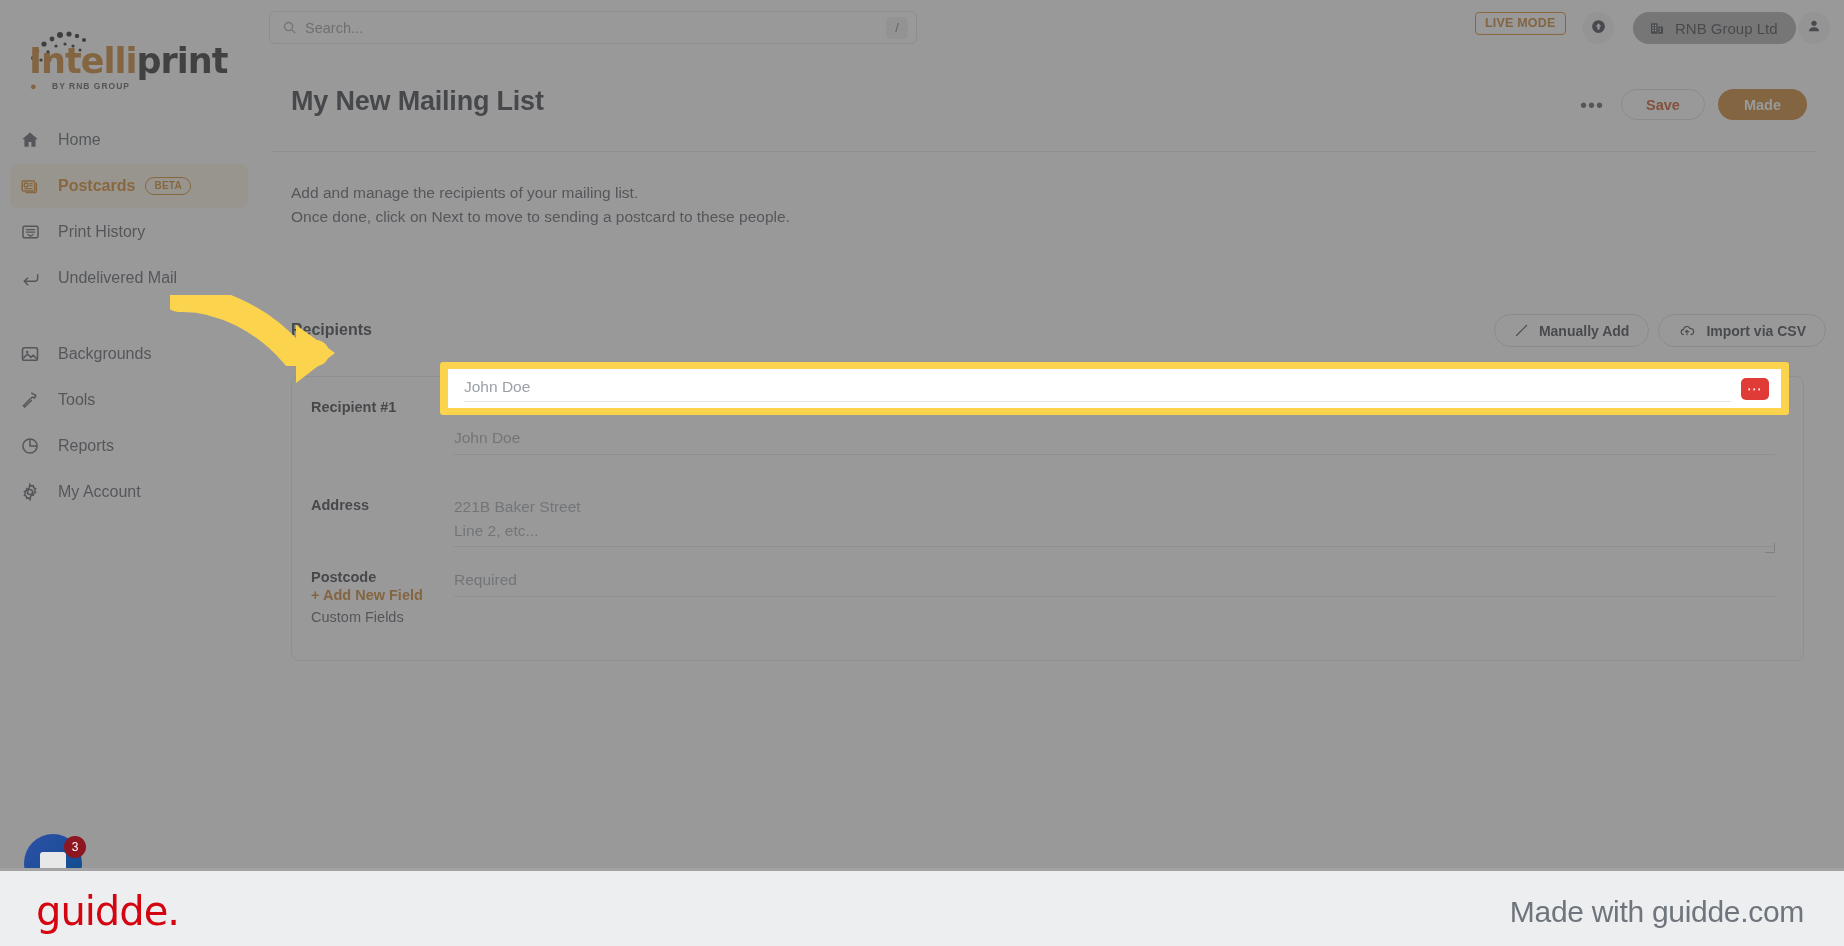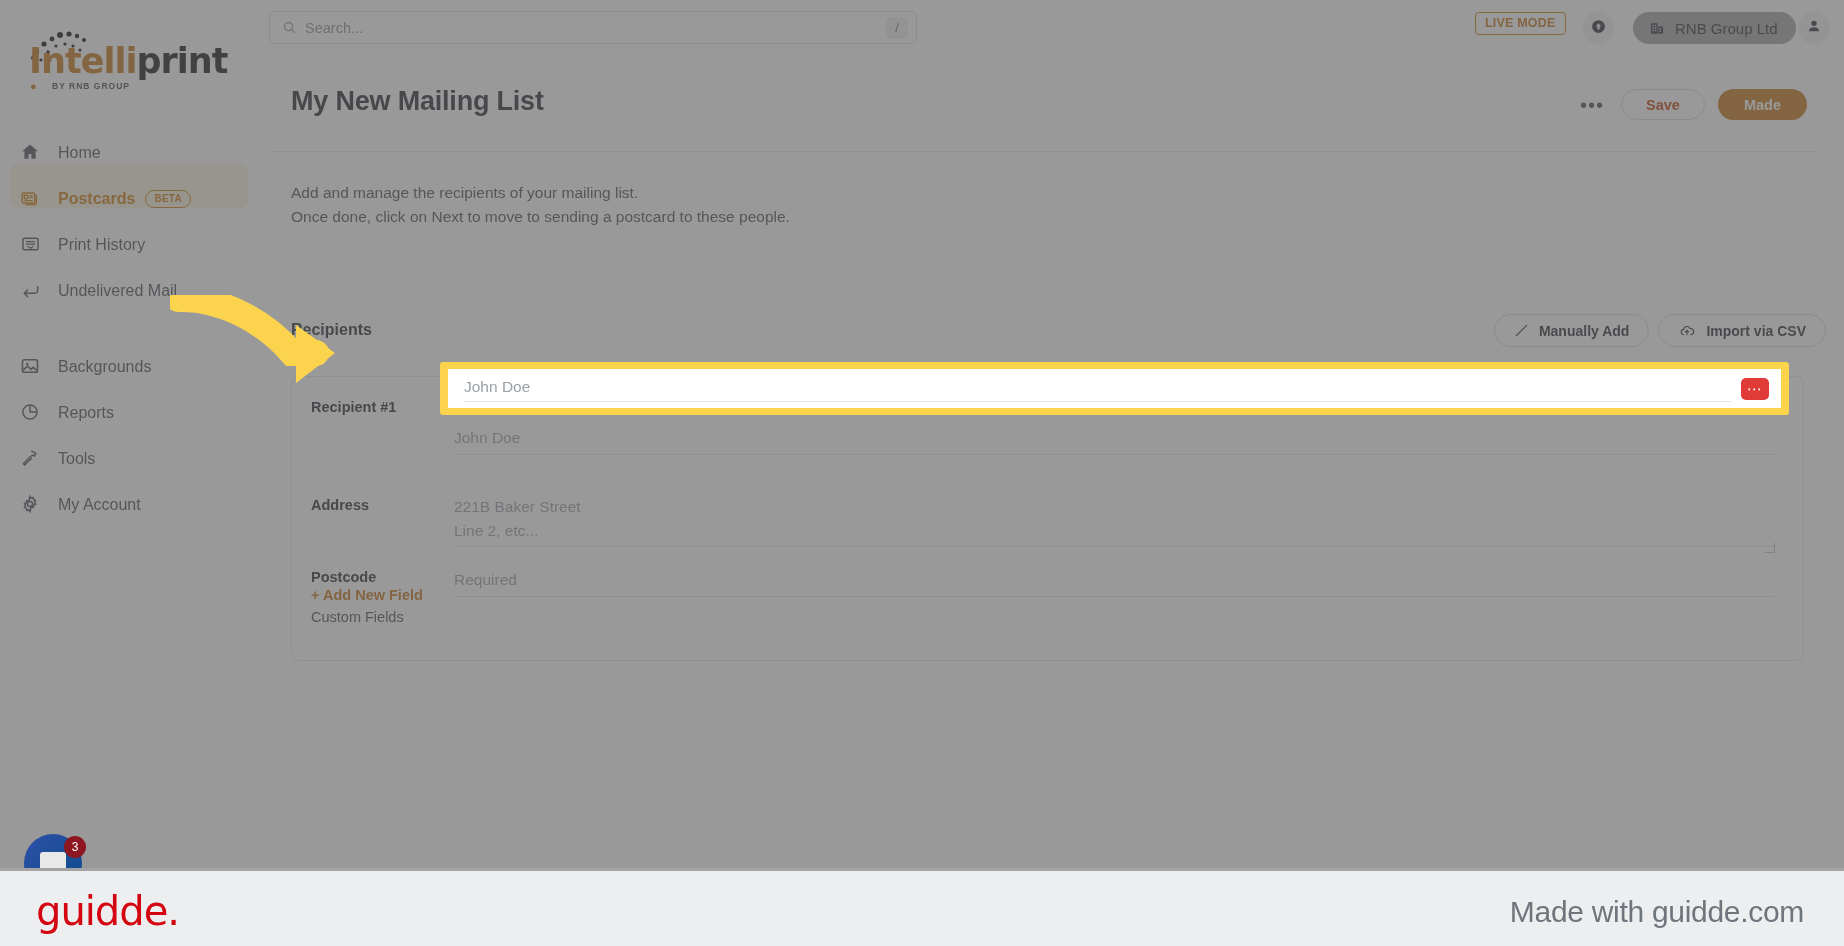--- a/index.html
+++ b/index.html
@@ -50,21 +50,21 @@
     position: absolute; left: 28px; top: 51px;
     font-size: 8.5px; font-weight: bold; letter-spacing: 1px;
     color: #4a4a4a;
     padding-left: 8px;
   }
   .logo-pin { position: absolute; left: 14px; top: 50px; color: #c4761a; font-size: 11px; }
   .logo-dots { position: absolute; left: 10px; top: 0px; }
 
   .nav { position: absolute; left: 0; top: 118px; width: 258px; }
   .nav-item {
-    display: flex; align-items: flex-end;
+    display: flex; align-items: center;
     height: 44px; margin: 0 10px 2px 10px;
     padding-left: 10px; border-radius: 8px;
     color: #4a5059; cursor: pointer;
     font-size: 16px;
   }
   .nav-item .ic {
     width: 34px; display: flex; align-items: center;
     justify-content: flex-start; color: #4a5059;
   }
   .nav-item.active { background: #fdf2e2; color: #d07d12; font-weight: bold; }
@@ -360,36 +360,36 @@
             <rect x="3" y="4.5" width="18" height="15" rx="2.2"></rect>
             <circle cx="8.6" cy="9.6" r="1.5" fill="currentColor" stroke="none"></circle>
             <path d="M4 17l5-5 4.2 4 2.6-2.4L20 17.4"></path>
           </svg>
         </span>
         <span class="nav-label">Backgrounds</span>
       </div>
 
       <div class="nav-item">
         <span class="ic">
+          <svg width="20" height="20" viewBox="0 0 24 24" fill="none" stroke="currentColor" stroke-width="1.8" stroke-linejoin="round">
+            <path d="M13.5 3.5 19 6.5l-1.6 3.3-2.5-1.3-2.1 2.1"></path>
+            <path d="M12.6 10.3 4 18.9l1.6 1.6 8.6-8.6"></path>
+          </svg>
+        </span>
+        <span class="nav-label">Tools</span>
+      </div>
+
+      <div class="nav-item">
+        <span class="ic">
           <svg width="20" height="20" viewBox="0 0 24 24" fill="none" stroke="currentColor" stroke-width="1.8">
             <circle cx="12" cy="12" r="8.5"></circle>
               <path d="M12 3.5V12h8.5"></path>
           </svg>
         </span>
         <span class="nav-label">Reports</span>
-      </div>
-
-      <div class="nav-item">
-        <span class="ic">
-          <svg width="20" height="20" viewBox="0 0 24 24" fill="none" stroke="currentColor" stroke-width="1.8" stroke-linejoin="round">
-            <path d="M13.5 3.5 19 6.5l-1.6 3.3-2.5-1.3-2.1 2.1"></path>
-            <path d="M12.6 10.3 4 18.9l1.6 1.6 8.6-8.6"></path>
-          </svg>
-        </span>
-        <span class="nav-label">Tools</span>
       </div>
 
       <div class="nav-item">
         <span class="ic">
           <svg width="20" height="20" viewBox="0 0 24 24" fill="none" stroke="currentColor" stroke-width="1.8">
             <circle cx="12" cy="12" r="3.1"></circle>
             <path d="M12 2.8l1.4 2.1 2.5-.5.5 2.5 2.3 1.1-1.2 2.2 1.2 2.2-2.3 1.1-.5 2.5-2.5-.5L12 21.2l-1.4-2.1-2.5.5-.5-2.5-2.3-1.1 1.2-2.2L5.3 11.5l2.3-1.1.5-2.5 2.5.5z"></path>
           </svg>
         </span>
         <span class="nav-label">My Account</span>

